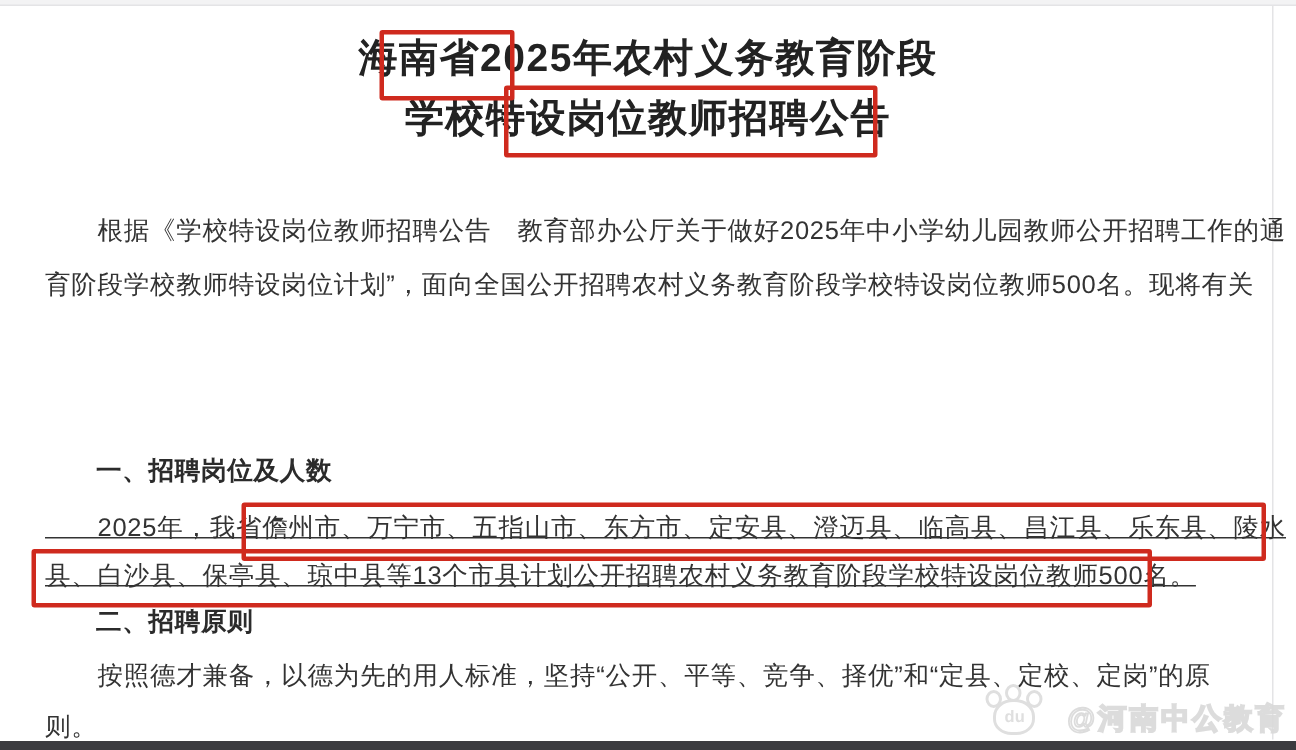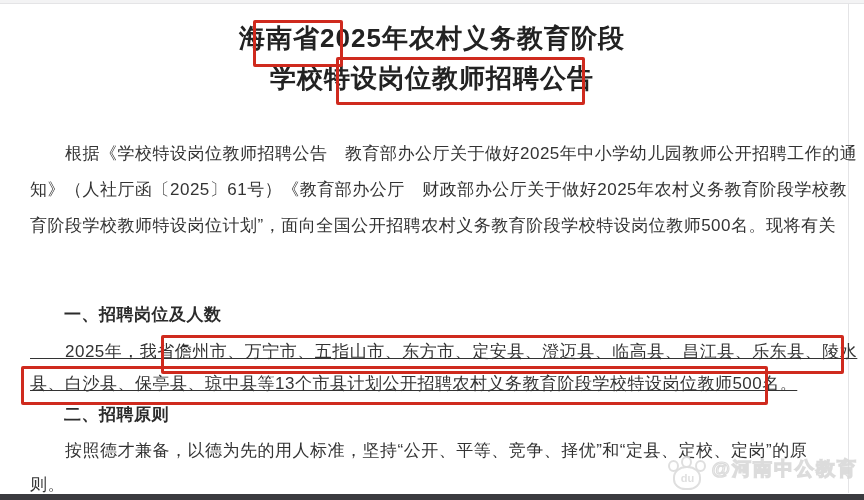--- a/index.html
+++ b/index.html
@@ -36,21 +36,21 @@
   
   .rbox { position:absolute; border:3px solid #cf2a1e; border-radius:2px;
     background:transparent; pointer-events:none; }
   .rb-t1 { left:253px; top:20px;  width:84px;  height:41px; }
   .rb-t2 { left:336px; top:57px;  width:243px; height:42px; }
   .rb-b1 { left:161px; top:335px; width:677px; height:33px; }
   .rb-b2 { left:21px;  top:366px; width:741px; height:33px; }
 
   
   .watermark { position:absolute; right:6px; bottom:8px; display:flex;
-    align-items:flex-start; gap:5px; opacity:0.9; }
+    align-items:flex-end; gap:16px; opacity:0.9; }
   .wm-text { font-size:19px; font-weight:700; letter-spacing:2px;
     color:rgba(255,255,255,0.25); -webkit-text-stroke:1.2px #d9d9d9; }
   .paw { position:relative; width:38px; height:36px; display:inline-block; }
   .paw .pad { position:absolute; left:5px; top:10px; width:24px; height:20px;
     border:2px solid #dcdcdc; border-radius:48% 48% 44% 44%;
     color:#dcdcdc; font-size:11px; font-weight:700;
     display:flex; align-items:center; justify-content:center;
     background:rgba(255,255,255,0.15); }
   .paw .toe { position:absolute; width:7px; height:8px; border:2px solid #dcdcdc;
     border-radius:50%; background:rgba(255,255,255,0.15); }
@@ -70,21 +70,20 @@
   <div class="frame-top"></div>
   <div class="frame-right"></div>
 
   <h1 class="title">
       <div class="tline">海南省2025年农村义务教育阶段</div>
       <div class="tline">学校特设岗位教师招聘公告</div>
     </h1>
 
   <div class="p p1">
       <div class="tline">　　根据《学校特设岗位教师招聘公告　教育部办公厅关于做好2025年中小学幼儿园教师公开招聘工作的通</div>
-      <div class="tline">知》（人社厅函〔2025〕61号）《教育部办公厅　财政部办公厅关于做好2025年农村义务教育阶段学校教</div>
       <div class="tline">育阶段学校教师特设岗位计划”，面向全国公开招聘农村义务教育阶段学校特设岗位教师500名。现将有关</div>
     </div>
 
   <div class="h h1pos">一、招聘岗位及人数</div>
 
   <div class="p p2">
       <div class="tline">　　2025年，我省儋州市、万宁市、五指山市、东方市、定安县、澄迈县、临高县、昌江县、乐东县、陵水</div>
       <div class="tline">县、白沙县、保亭县、琼中县等13个市县计划公开招聘农村义务教育阶段学校特设岗位教师500名。</div>
     </div>
 

